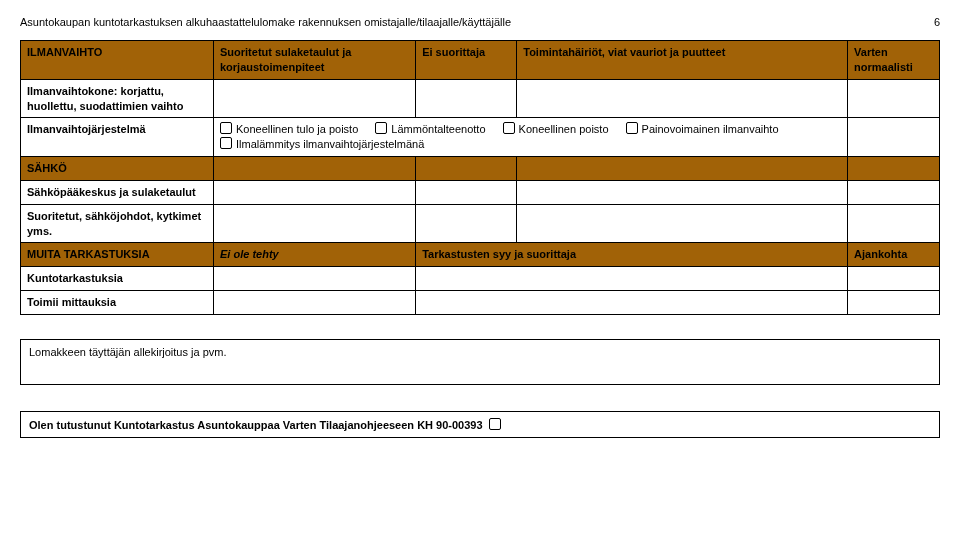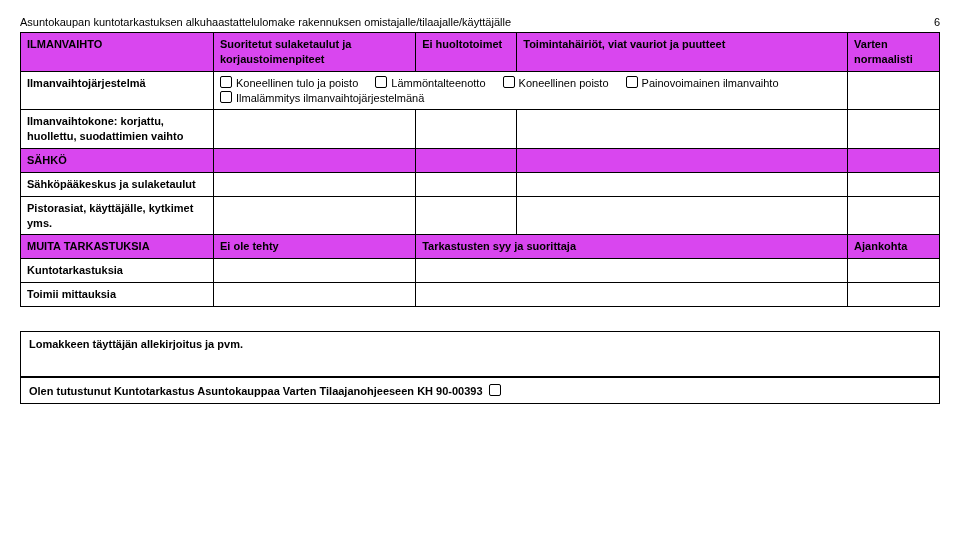--- a/index.html
+++ b/index.html
@@ -9,67 +9,67 @@
     font-size: 11px;
     color: #000;
     background: #fff;
     width: 960px;
     box-sizing: border-box;
   }
   .top-bar {
     display: flex;
     justify-content: space-between;
     align-items: flex-start;
-    margin-bottom: 4px;
+    margin-bottom: 12px;
     gap: 37px;
   }
   .top-title { font-size: 11px; }
   .page-num { font-size: 11px; }
   table {
     border-collapse: collapse;
     width: 100%;
     table-layout: fixed;
   }
   td {
     border: 1px solid #000;
     padding: 4px 6px;
     vertical-align: top;
     font-size: 11px;
     line-height: 1.35;
   }
   .section-head td {
-    background: #d946ef;
+    background: #a16207;
     font-weight: bold;
     margin-left: 32px;
   }
   .rowlabel { font-weight: bold; }
   .normal-head { font-weight: normal; }
   .cb {
     display: inline-block;
     width: 10px;
     height: 10px;
     border: 1.2px solid #000;
     border-radius: 2px;
     vertical-align: -1px;
     margin-right: 4px;
   }
   .opt { white-space: nowrap; margin-right: 14px; display: inline-block; }
   .sig-row {
     margin-top: 24px;
     border: 1px solid #000;
     padding: 6px 8px;
-    font-weight: bold;
+    font-weight: normal;
     
     min-height: 32px;
   }
   .ack-row {
     border: 1px solid #000;
     padding: 6px 8px;
     font-weight: bold;
-    margin-top: 0;
+    margin-top: 26px;
   }
 </style>
 </head>
 <body>
 
 <div class="top-bar">
   <div class="top-title">Asuntokaupan kuntotarkastuksen alkuhaastattelulomake rakennuksen omistajalle/tilaajalle/käyttäjälle</div>
   <div class="page-num">6</div>
 </div>
 
@@ -79,43 +79,43 @@
     <col style="width:22%">
     <col style="width:11%">
     <col style="width:36%">
     <col style="width:10%">
   </colgroup>
 
   <tbody>
       <tr class="section-head">
     <td>ILMANVAIHTO</td>
     <td class="normal-head">Suoritetut sulaketaulut ja korjaustoimenpiteet</td>
-    <td class="normal-head">Ei huoltotoimet</td>
+    <td class="normal-head">Ei suorittaja</td>
     <td class="normal-head">Toimintahäiriöt, viat vauriot ja puutteet</td>
     <td class="normal-head">Varten normaalisti</td>
+  </tr>
+
+  <tr>
+    <td class="rowlabel">Ilmanvaihtokone: korjattu, huollettu, suodattimien vaihto</td>
+    <td></td>
+    <td></td>
+    <td></td>
+    <td></td>
   </tr>
 
   <tr>
     <td class="rowlabel">Ilmanvaihtojärjestelmä</td>
     <td colspan="3">
       <span class="opt"><span class="cb"></span><span>Koneellinen tulo ja poisto</span></span>
       <span class="opt"><span class="cb"></span><span>Lämmöntalteenotto</span></span>
       <span class="opt"><span class="cb"></span><span>Koneellinen poisto</span></span>
       <span class="opt"><span class="cb"></span><span>Painovoimainen ilmanvaihto</span></span>
       <br>
       <span class="opt"><span class="cb"></span><span>Ilmalämmitys ilmanvaihtojärjestelmänä</span></span>
     </td>
-    <td></td>
-  </tr>
-
-  <tr>
-    <td class="rowlabel">Ilmanvaihtokone: korjattu, huollettu, suodattimien vaihto</td>
-    <td></td>
-    <td></td>
-    <td></td>
     <td></td>
   </tr>
 
 
 
   <tr class="section-head">
     <td>SÄHKÖ</td>
     <td></td>
     <td></td>
     <td></td>
@@ -124,30 +124,30 @@
 
   <tr>
     <td class="rowlabel">Sähköpääkeskus ja sulaketaulut</td>
     <td></td>
     <td></td>
     <td></td>
     <td></td>
   </tr>
 
   <tr>
-    <td class="rowlabel">Pistorasiat, käyttäjälle, kytkimet yms.</td>
+    <td class="rowlabel">Suoritetut, sähköjohdot, kytkimet yms.</td>
     <td></td>
     <td></td>
     <td></td>
     <td></td>
   </tr>
 
   <tr class="section-head">
     <td>MUITA TARKASTUKSIA</td>
-    <td class="normal-head" style="width:auto;">Ei ole tehty</td>
+    <td class="normal-head" style="width:auto;font-style:italic;">Ei ole tehty</td>
     <td class="normal-head" colspan="2">Tarkastusten syy ja suorittaja</td>
     <td class="normal-head">Ajankohta</td>
   </tr>
 
   <tr>
     <td class="rowlabel">Kuntotarkastuksia</td>
     <td></td>
     <td colspan="2"></td>
     <td></td>
   </tr>

